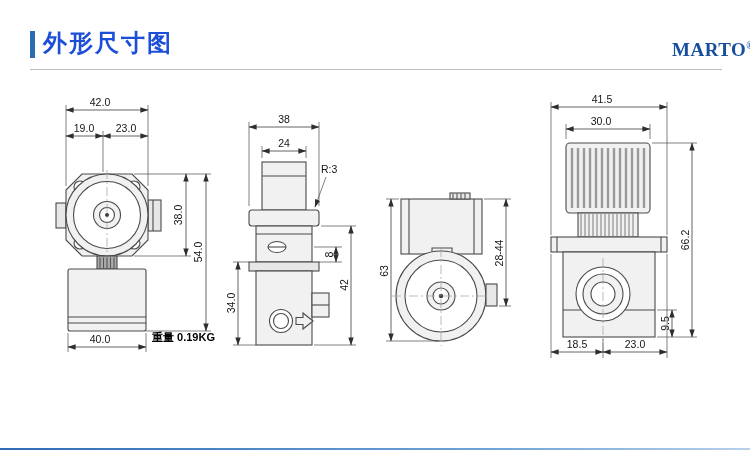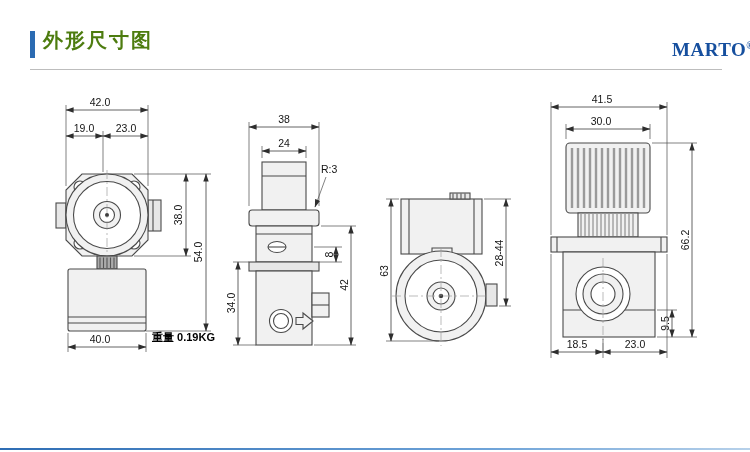--- a/index.html
+++ b/index.html
@@ -1,20 +1,20 @@
 <!DOCTYPE html>
 <html><head>
 <meta charset="utf-8">
 <style>
   html,body{margin:0;padding:0;background:#fff;}
   .page{position:relative;width:750px;height:452px;background:#ffffff;overflow:hidden;
         font-family:"Liberation Sans",sans-serif;}
   .accent-bar{position:absolute;left:30px;top:31px;width:5px;height:27px;background:#2b6bb2;}
   .title-cn{position:absolute;left:43px;top:27px;margin:0;font-family:"DejaVu Serif",serif;
-            font-weight:600;font-size:20px;color:#4d7c0f;letter-spacing:2px;}
+            font-weight:600;font-size:24px;color:#1d4ed8;letter-spacing:2px;}
   .title-en{position:absolute;left:178px;top:48px;font-family:"Liberation Serif",serif;
             font-size:12px;color:#6e6e6e;letter-spacing:0.8px;}
   .brand{position:absolute;left:672px;top:39px;font-family:"Liberation Serif",serif;
          font-weight:bold;font-size:19px;color:#164f9e;letter-spacing:0.5px;}
   .brand sup{font-size:10px;vertical-align:super;}
   .header-rule{position:absolute;left:30px;top:69px;width:692px;height:1px;background:#bdbdbd;}
   .footer-line{position:absolute;left:0;top:448px;width:750px;height:2px;
                background:linear-gradient(90deg,#2e6db4 0%,#6ea3d8 65%,#b7d1ea 100%);}
   .drawing{position:absolute;left:0;top:0;}
 

